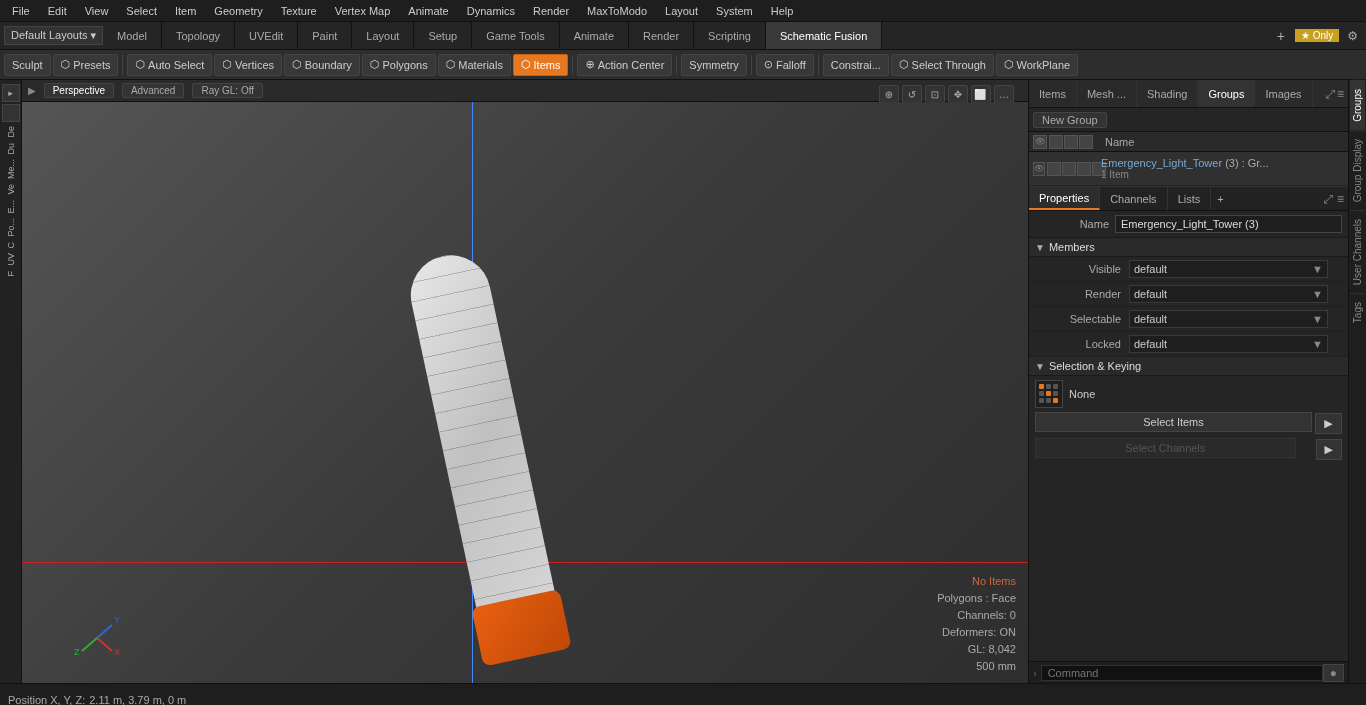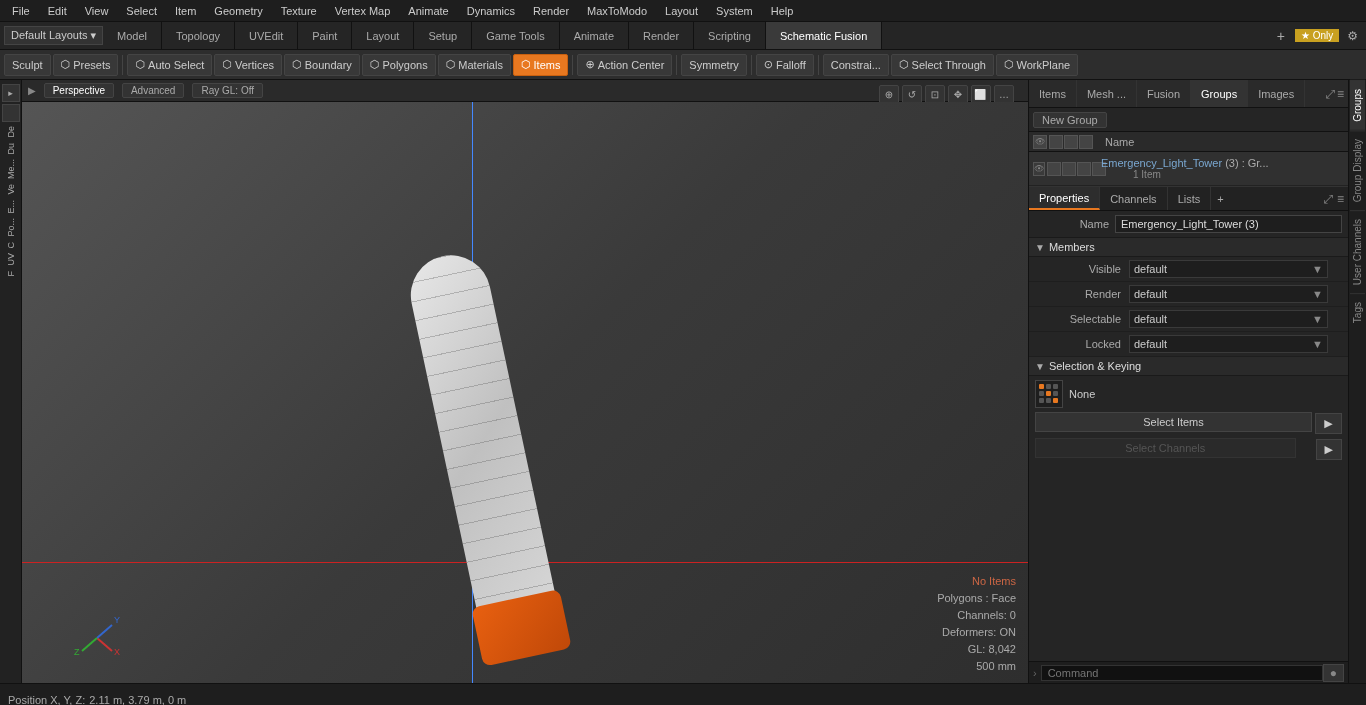--- a/index.html
+++ b/index.html
@@ -77,21 +77,21 @@
     #name-row { display: flex; align-items: center; background: #2a2a2a; height: 20px; padding: 0 4px; border-bottom: 1px solid #111; }
     .col-icons { width: 68px; display: flex; gap: 2px; }
     .col-name { flex: 1; font-size: 11px; color: #aaa; padding-left: 4px; }
 
     
     #group-item { display: flex; align-items: center; background: #303030; height: 34px; border-bottom: 1px solid #222; padding: 0 4px; }
     .gi-icons { display: flex; gap: 2px; align-items: center; width: 68px; }
     .gi-icon { width: 14px; height: 14px; background: #444; border: 1px solid #555; cursor: pointer; display: flex; align-items: center; justify-content: center; font-size: 8px; color: #888; }
     .gi-icon.eye { background: #3a3a3a; }
     .gi-name-col { flex: 1; }
-    .gi-sub { color: #888; font-size: 10px; margin-left: 32px; }
+    .gi-sub { color: #888; font-size: 10px; }
 
     
     #props-panel { flex: 1; display: flex; flex-direction: column; border-top: 1px solid #333; }
     #props-tabs { display: flex; align-items: center; background: #222; height: 24px; border-bottom: 1px solid #111; }
     .props-tab { padding: 0 10px; height: 100%; display: flex; align-items: center; color: #aaa; cursor: pointer; font-size: 11px; border-right: 1px solid #333; }
     .props-tab.active { background: #2d2d2d; color: #fff; border-bottom: 2px solid #e87820; }
     .props-tab-add { padding: 0 6px; color: #aaa; cursor: pointer; }
     #props-tools { display: flex; align-items: center; justify-content: flex-end; gap: 4px; margin-left: auto; padding-right: 4px; }
     .props-tool-icon { color: #888; cursor: pointer; font-size: 12px; }
 
@@ -299,21 +299,21 @@
         <div>500 mm</div>
       </div>
     </div>
   </div>
 
   <div id="right-panel">
 
     <div id="groups-top">
       <div class="groups-tab">Items</div>
       <div class="groups-tab">Mesh ...</div>
-      <div class="groups-tab">Fusion</div>
+      <div class="groups-tab">Shading</div>
       <div class="groups-tab active">Groups</div>
       <div class="groups-tab">Images</div>
       <div style="margin-left:auto;display:flex;align-items:center;gap:2px;padding-right:4px;">
         <span style="color:#888;cursor:pointer;font-size:12px;">⤢</span>
         <span style="color:#888;cursor:pointer;font-size:12px;">≡</span>
       </div>
     </div>
 
     <div id="groups-toolbar">
       <button class="groups-tool-btn">New Group</button>

